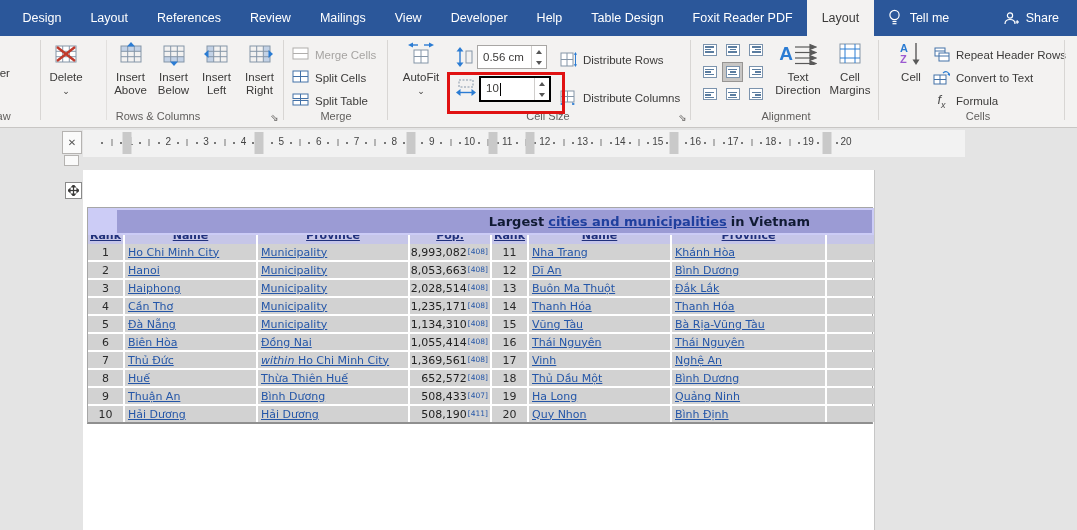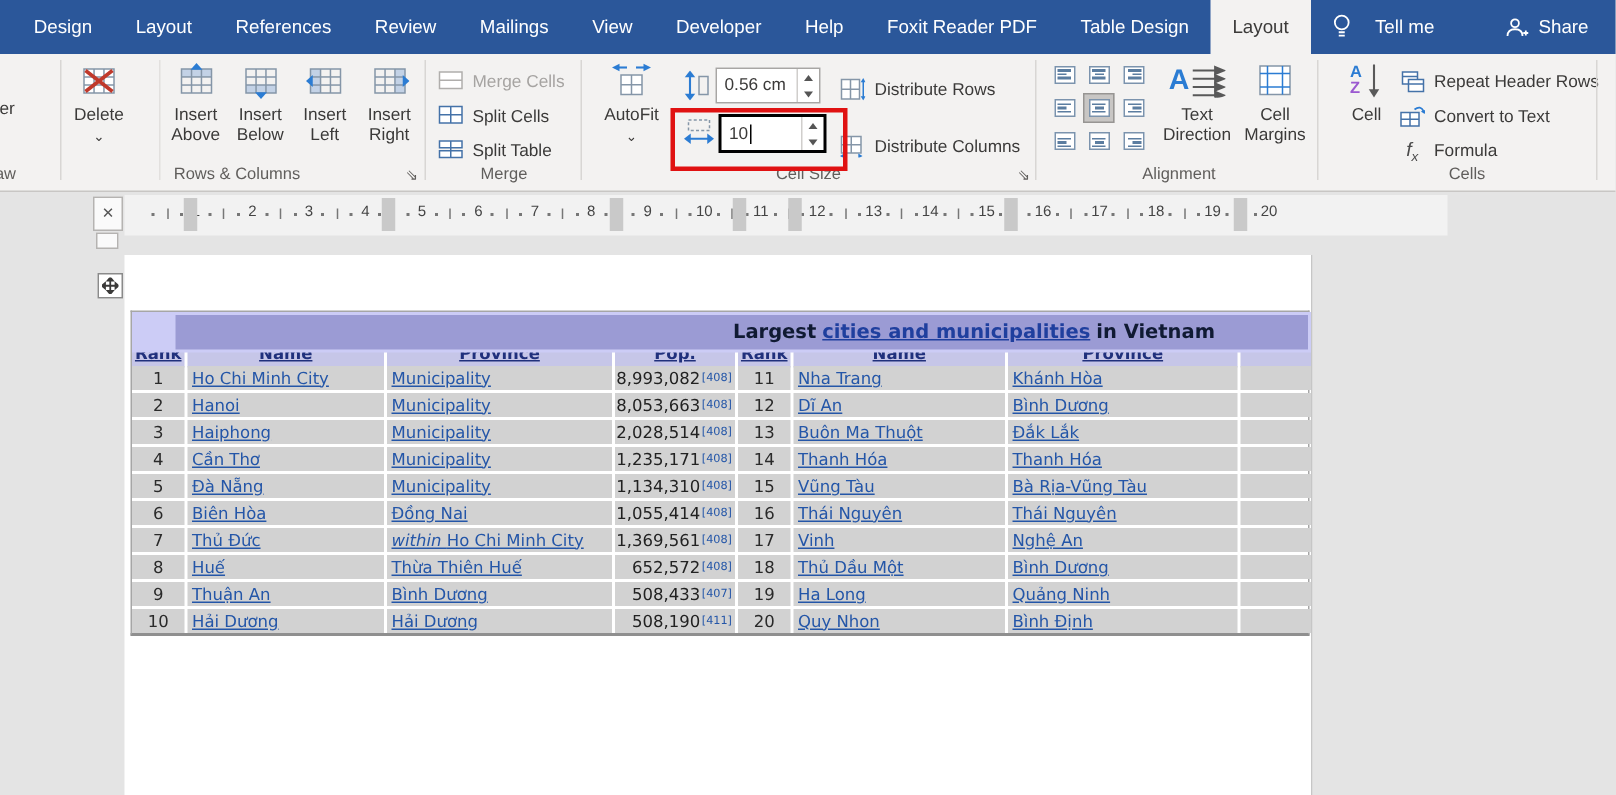--- a/index.html
+++ b/index.html
@@ -5,21 +5,21 @@
   html,body{margin:0;padding:0;}
   body{width:1077px;height:530px;overflow:hidden;position:relative;
        font-family:"Liberation Sans","DejaVu Sans",sans-serif;background:#e4e4e4;}
 
   
   .topbar{position:absolute;top:0;left:0;right:0;height:36px;background:var(--c-topbar,#2b579a);
           display:flex;align-items:stretch;color:#fff;font-size:12.5px;}
   .tabs{display:flex;align-items:stretch;padding-left:8px;}
   .tab{display:flex;align-items:center;padding:0 14.5px;white-space:nowrap;}
   .tab.active{background:#f3f2f1;color:#3b3a39;}
-  .tellme{display:flex;align-items:center;gap:16px;padding:1px 14px;}
+  .tellme{display:flex;align-items:center;gap:9px;padding:1px 14px;}
   .spacer{flex:1;}
   .share{display:flex;align-items:center;gap:7px;padding:0 18px;}
 
   
   .ribbon{position:absolute;top:36px;left:0;right:0;height:91px;background:#f3f2f1;
           color:#3b3a39;font-size:11.5px;border-bottom:1px solid #c8c6c4;}
   .divider{position:absolute;top:4px;height:80px;width:1px;background:#d8d6d4;}
   .grplabel{position:absolute;top:74px;height:14px;font-size:11px;color:#605e5c;text-align:center;}
   .launcher{position:absolute;top:75px;width:13px;height:13px;color:#605e5c;font-size:10px;
             line-height:13px;text-align:center;}
@@ -95,22 +95,22 @@
 <div class="topbar">
   <div class="tabs">
       <div class="tab">Design</div>
       <div class="tab">Layout</div>
       <div class="tab">References</div>
       <div class="tab">Review</div>
       <div class="tab">Mailings</div>
       <div class="tab">View</div>
       <div class="tab">Developer</div>
       <div class="tab">Help</div>
+      <div class="tab">Table Design</div>
       <div class="tab">Foxit Reader PDF</div>
-      <div class="tab">Table Design</div>
       <div class="tab active">Layout</div>
     </div>
   <div class="tellme">
     <svg width="13" height="18" viewBox="0 0 13 18">
       <circle cx="6.5" cy="6" r="4.6" fill="none" stroke="#fff" stroke-width="1.2"></circle>
       <line x1="4.5" y1="12.5" x2="8.5" y2="12.5" stroke="#fff" stroke-width="1.2"></line>
       <line x1="4.5" y1="14.7" x2="8.5" y2="14.7" stroke="#fff" stroke-width="1.2"></line>
     </svg>
     <span>Tell me</span>
   </div>
@@ -324,21 +324,21 @@
       <rect x="1" y="1" width="13" height="11" fill="#fff" stroke="#8596a8"></rect>
       <line x1="7.5" y1="1" x2="7.5" y2="12" stroke="#8596a8"></line>
         <line x1="1" y1="6.5" x2="14" y2="6.5" stroke="#8596a8"></line>
       <polygon points="0,14 2.8,12.3 2.8,15.7" fill="#2b7cd3"></polygon>
         <polygon points="15,14 12.2,12.3 12.2,15.7" fill="#2b7cd3"></polygon>
     </svg>
     <span>Distribute Columns</span>
   </div>
 
   <span class="launcher" style="left:676px">⇘</span>
-  <div class="grplabel" style="left:391px;width:296px">Cell Size</div>
+  <div class="grplabel" style="left:400px;width:296px">Cell Size</div>
 
   <div class="divider" style="left:690px"></div>
 
   <div class="algrid">
       <div class="alcell">
         <span class="alic" style="justify-content: flex-start; align-items: flex-start;">
           <i style="width: 9px;"></i>
           <i style="width: 6px;"></i>
           <i style="width: 9px;"></i>
         </span>

